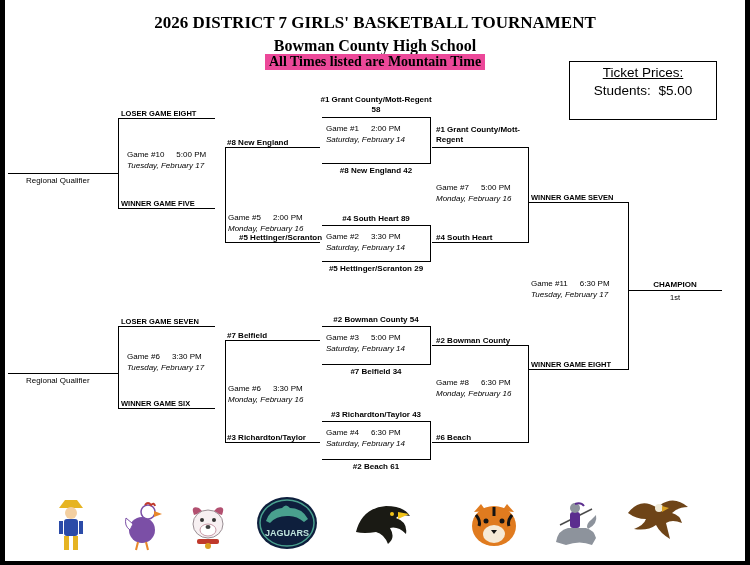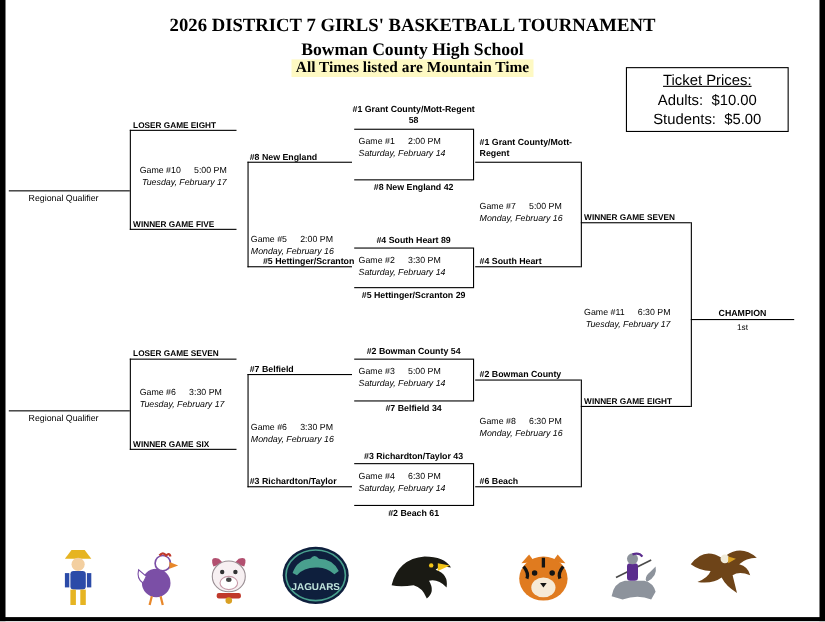--- a/index.html
+++ b/index.html
@@ -7,26 +7,26 @@
   .edge{position:absolute;background:#000;}
   .hline{position:absolute;height:1px;background:#000;}
   .vline{position:absolute;width:1px;background:#000;}
   .t{position:absolute;font-size:8px;line-height:9px;white-space:nowrap;}
   .b{font-weight:bold;}
   .lbl{position:absolute;font-size:7.5px;font-weight:bold;line-height:9px;white-space:nowrap;}
   .res{position:absolute;width:112px;text-align:center;font-size:8px;font-weight:bold;line-height:10px;white-space:nowrap;}
   .wrap2{position:absolute;font-size:8px;font-weight:bold;line-height:9.5px;white-space:normal;width:100px;}
   .ginfo{position:absolute;font-size:8px;line-height:11px;white-space:nowrap;}
   .gtime{margin-left:12px;}
-  .gdate{font-style:italic;text-align:right;}
+  .gdate{font-style:italic;}
   .ctrblk{position:absolute;text-align:center;font-weight:bold;font-size:8px;line-height:10px;white-space:nowrap;}
   .title{position:absolute;left:0;right:0;top:13px;text-align:center;font-family:"Liberation Serif",serif;font-weight:bold;font-size:17px;}
   .school{position:absolute;left:0;right:0;top:37px;text-align:center;font-family:"Liberation Serif",serif;font-weight:bold;font-size:16px;}
   .noticew{position:absolute;left:0;right:0;top:52px;text-align:center;}
-  .notice{display:inline-block;background:#fef9c3;font-family:"Liberation Serif",serif;font-weight:bold;font-size:14px;padding:0 4px;}
+  .notice{display:inline-block;background:#ec4899;font-family:"Liberation Serif",serif;font-weight:bold;font-size:14px;padding:0 4px;}
   .dates{position:absolute;left:0;right:0;top:69px;text-align:center;font-family:"Liberation Serif",serif;font-weight:bold;font-size:13.5px;}
   .tickets{position:absolute;left:569px;top:61px;width:148px;height:59px;border:1px solid #000;text-align:center;font-size:13.5px;line-height:18px;padding-top:2px;background:#fff;box-sizing:border-box;}
   .tickets .tt{text-decoration:underline;}
   .logo{position:absolute;}
 </style>
 </head>
 <body>
 
 <div class="page">
 
@@ -35,21 +35,20 @@
   <div class="edge" style="left:0;top:561px;width:750px;height:4px;"></div>
 
   <div class="title">2026 DISTRICT 7 GIRLS' BASKETBALL TOURNAMENT</div>
   <div class="school">Bowman County High School</div>
   <div class="noticew">
     <span class="notice">All Times listed are Mountain Time</span>
   </div>
 
   <div class="tickets">
     <div class="tt">Ticket Prices:</div>
-    <div><span>Adults:</span>&nbsp;&nbsp;<span>$10.00</span></div>
     <div><span>Students:</span>&nbsp;&nbsp;<span>$5.00</span></div>
   </div>
 
   <div class="lbl" style="left:121px;top:109px;">LOSER GAME EIGHT</div>
   <div class="hline" style="left:118px;top:118px;width:97px;"></div>
   <div class="ginfo" style="left:127px;top:149px;">
     <div><span>Game #10</span><span class="gtime">5:00 PM</span></div>
     <div class="gdate">Tuesday, February 17</div>
   </div>
   <div class="hline" style="left:8px;top:173px;width:110px;"></div>

